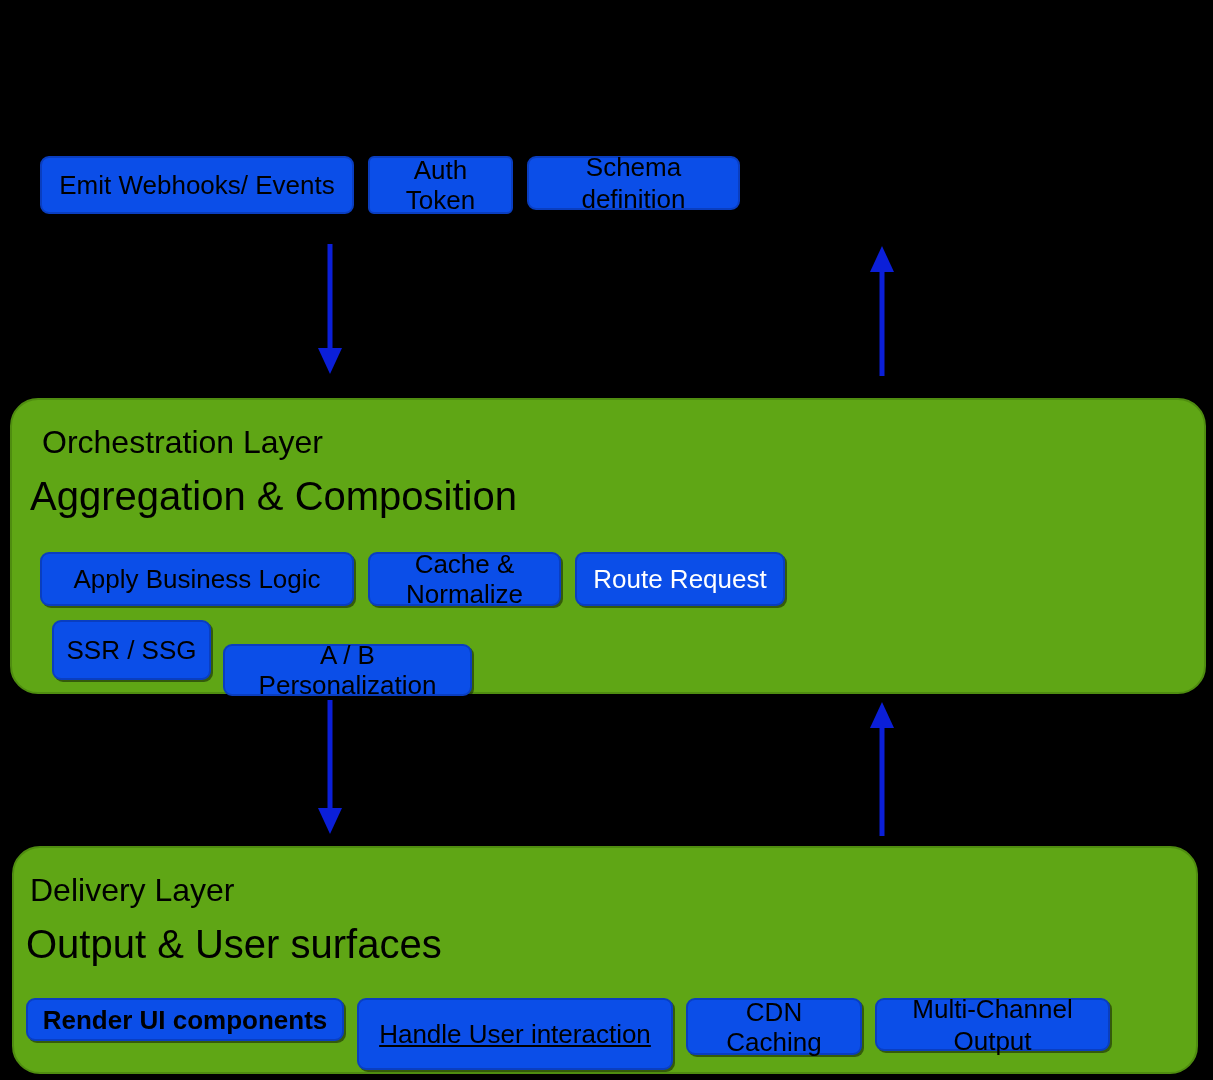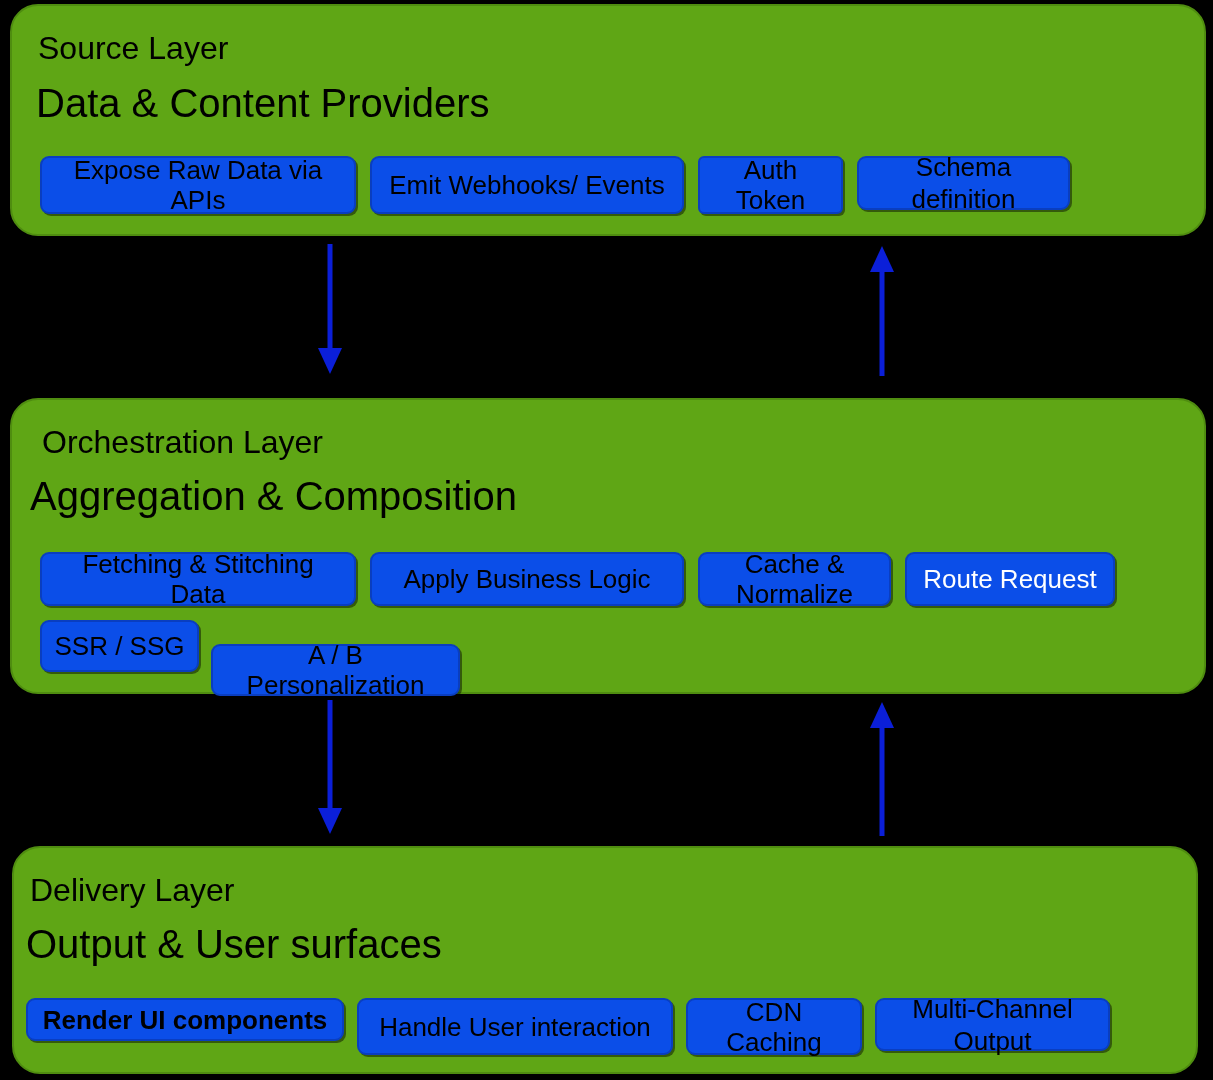--- a/index.html
+++ b/index.html
@@ -97,52 +97,47 @@
 
   
   .row-orch-1 { left: 40px; top: 552px; }
   .row-orch-1 .c0 { width: 316px; height: 54px; }
   .row-orch-1 .c1 { width: 314px; height: 54px; }
   .row-orch-1 .c2 { width: 193px; height: 54px; }
   .row-orch-1 .c3 { width: 210px; height: 54px; }
 
   
   .row-orch-2 { left: 40px; top: 620px; gap: 12px; }
-  .row-orch-2 .c0 { width: 159px; height: 52px; }
+  .row-orch-2 .c0 { width: 159px; height: 60px; margin-left: 12px; }
   .row-orch-2 .c1 { width: 249px; height: 52px; margin-top: 24px; }
 
   
   .row-delivery { left: 26px; top: 998px; gap: 13px; }
   .row-delivery .c0 { width: 318px; height: 43px; font-weight: bold; }
-  .row-delivery .c1 { width: 316px; height: 57px; }
+  .row-delivery .c1 { width: 316px; height: 72px; text-decoration: underline; }
   .row-delivery .c2 { width: 176px; height: 57px; }
   .row-delivery .c3 { width: 235px; height: 53px; }
 
   
   .arrow-svg {
     position: absolute;
     overflow: visible;
   }
   .arr-a { left: 300px; top: 244px;  width: 60px;  height: 132px; }
   .arr-b { left: 852px; top: 244px;  width: 60px;  height: 132px; }
   .arr-c { left: 300px; top: 700px;  width: 60px;  height: 136px; }
   .arr-d { left: 852px; top: 700px;  width: 60px;  height: 136px; }
 </style>
 </head>
 <body>
 
 <div class="canvas">
 
-  <div class="layer layer-source">
-    <div class="layer-kicker">Source Layer</div>
-    <div class="layer-title">Data &amp; Content Providers</div>
-  </div>
 
   <div class="chip-row row-source">
-    <div class="chip c0">Expose Raw Data via APIs</div>
     <div class="chip c1">Emit Webhooks/ Events</div>
     <div class="chip c2">Auth Token</div>
     <div class="chip c3 two-line">Schema
 definition</div>
   </div>
 
   <svg class="arrow-svg arr-a" viewBox="0 0 60 132">
     <line x1="30" y1="0" x2="30" y2="112" stroke="#0b1fd8" stroke-width="5"></line>
     <polygon points="30,130 18,104 42,104" fill="#0b1fd8"></polygon>
   </svg>
@@ -150,21 +145,20 @@
     <line x1="30" y1="132" x2="30" y2="20" stroke="#0b1fd8" stroke-width="5"></line>
     <polygon points="30,2 18,28 42,28" fill="#0b1fd8"></polygon>
   </svg>
 
   <div class="layer layer-orchestration">
     <div class="layer-kicker">Orchestration Layer</div>
     <div class="layer-title">Aggregation &amp; Composition</div>
   </div>
 
   <div class="chip-row row-orch-1">
-    <div class="chip c0">Fetching &amp; Stitching Data</div>
     <div class="chip c1">Apply Business Logic</div>
     <div class="chip c2">Cache &amp; Normalize</div>
     <div class="chip c3 light">Route Request</div>
   </div>
 
   <div class="chip-row row-orch-2">
     <div class="chip c0">SSR / SSG</div>
     <div class="chip c1">A / B Personalization</div>
   </div>
 

